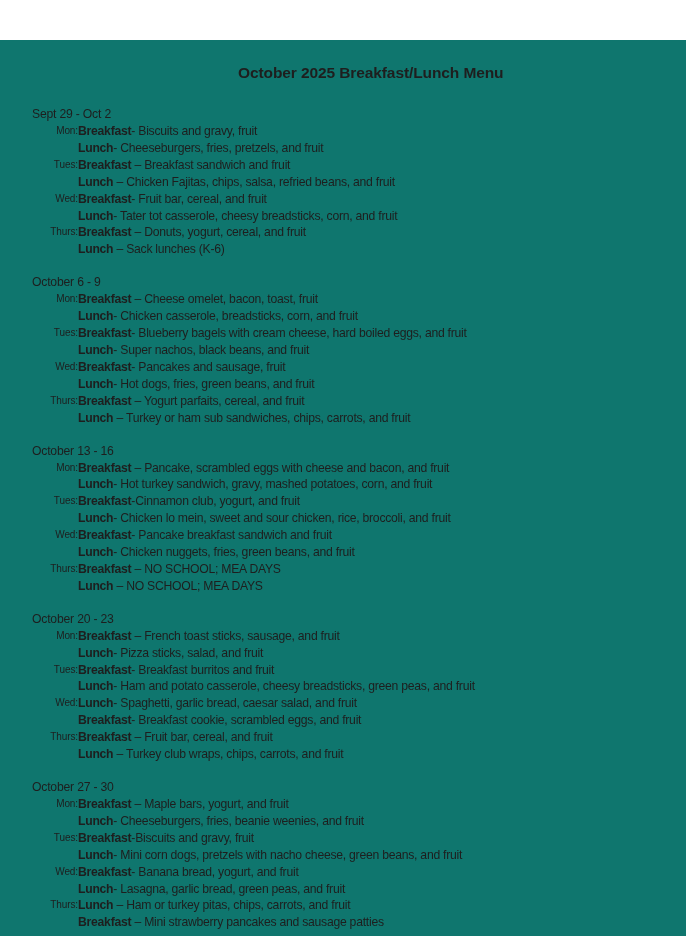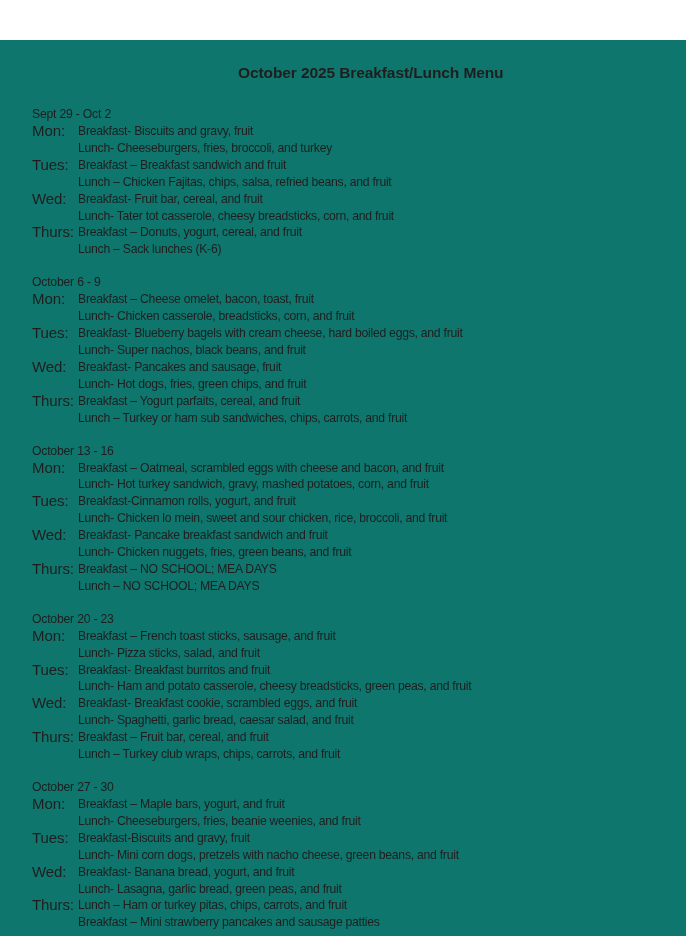--- a/index.html
+++ b/index.html
@@ -10,43 +10,43 @@
   }
   .page { position: absolute; left: 0; top: 0; width: 686px; height: 936px; background: #0f766e; margin-top: 40px; }
   .title {
     position: absolute; top: 24px; left: 0; width: 686px; text-align: center;
     font-weight: bold; font-size: 15.5px; letter-spacing: -0.1px; margin-left: 62px; width: 624px; text-align: left; padding-left: 176px; box-sizing: border-box;
   }
   .weeks { position: absolute; left: 32px; top: 66px; width: 640px; }
   .week { margin-bottom: 16px; }
   .week-header { font-weight: normal; font-size: 12.2px; height: 17px; line-height: 17px; letter-spacing: -0.2px; }
   .day { display: flex; }
-  .day-label { width: 46px; flex: none; font-size: 15px; line-height: 16.9px; letter-spacing: -0.1px; }
+  .day-label { width: 46px; flex: none; font-size: 10px; line-height: 16.9px; letter-spacing: -0.1px; text-align: right; }
   .meals { flex: 1; }
   .meal { font-size: 12.2px; line-height: 16.9px; white-space: nowrap; letter-spacing: -0.25px; }
-  .meal-label { font-weight: normal; }
+  .meal-label { font-weight: bold; }
   .meal-text.emph { font-weight: normal; }
 </style>
 </head>
 <body>
 
 <div class="page">
   <div class="title">October 2025 Breakfast/Lunch Menu</div>
   <div class="weeks" id="weeks">
       <div class="week">
     <div class="week-header">Sept 29 - Oct 2</div>
     <div class="days">
           <div class="day">
     <div class="day-label">Mon:</div>
     <div class="meals">
       <div class="meal">
         <span class="meal-label">Breakfast</span><span class="meal-sep">- </span><span class="meal-text">Biscuits and gravy, fruit</span>
       </div>
       <div class="meal">
-        <span class="meal-label">Lunch</span><span class="meal-sep">- </span><span class="meal-text">Cheeseburgers, fries, broccoli, and turkey</span>
+        <span class="meal-label">Lunch</span><span class="meal-sep">- </span><span class="meal-text">Cheeseburgers, fries, pretzels, and fruit</span>
       </div>
     </div>
   </div>
           <div class="day">
     <div class="day-label">Tues:</div>
     <div class="meals">
       <div class="meal">
         <span class="meal-label">Breakfast</span><span class="meal-sep"> – </span><span class="meal-text">Breakfast sandwich and fruit</span>
       </div>
       <div class="meal">
@@ -103,21 +103,21 @@
       </div>
     </div>
   </div>
           <div class="day">
     <div class="day-label">Wed:</div>
     <div class="meals">
       <div class="meal">
         <span class="meal-label">Breakfast</span><span class="meal-sep">- </span><span class="meal-text">Pancakes and sausage, fruit</span>
       </div>
       <div class="meal">
-        <span class="meal-label">Lunch</span><span class="meal-sep">- </span><span class="meal-text">Hot dogs, fries, green chips, and fruit</span>
+        <span class="meal-label">Lunch</span><span class="meal-sep">- </span><span class="meal-text">Hot dogs, fries, green beans, and fruit</span>
       </div>
     </div>
   </div>
           <div class="day">
     <div class="day-label">Thurs:</div>
     <div class="meals">
       <div class="meal">
         <span class="meal-label">Breakfast</span><span class="meal-sep"> – </span><span class="meal-text">Yogurt parfaits, cereal, and fruit</span>
       </div>
       <div class="meal">
@@ -127,32 +127,32 @@
   </div>
         </div>
   </div>
       <div class="week">
     <div class="week-header">October 13 - 16</div>
     <div class="days">
           <div class="day">
     <div class="day-label">Mon:</div>
     <div class="meals">
       <div class="meal">
-        <span class="meal-label">Breakfast</span><span class="meal-sep"> – </span><span class="meal-text">Oatmeal, scrambled eggs with cheese and bacon, and fruit</span>
+        <span class="meal-label">Breakfast</span><span class="meal-sep"> – </span><span class="meal-text">Pancake, scrambled eggs with cheese and bacon, and fruit</span>
       </div>
       <div class="meal">
         <span class="meal-label">Lunch</span><span class="meal-sep">- </span><span class="meal-text">Hot turkey sandwich, gravy, mashed potatoes, corn, and fruit</span>
       </div>
     </div>
   </div>
           <div class="day">
     <div class="day-label">Tues:</div>
     <div class="meals">
       <div class="meal">
-        <span class="meal-label">Breakfast</span><span class="meal-sep">-</span><span class="meal-text">Cinnamon rolls, yogurt, and fruit</span>
+        <span class="meal-label">Breakfast</span><span class="meal-sep">-</span><span class="meal-text">Cinnamon club, yogurt, and fruit</span>
       </div>
       <div class="meal">
         <span class="meal-label">Lunch</span><span class="meal-sep">- </span><span class="meal-text">Chicken lo mein, sweet and sour chicken, rice, broccoli, and fruit</span>
       </div>
     </div>
   </div>
           <div class="day">
     <div class="day-label">Wed:</div>
     <div class="meals">
       <div class="meal">
@@ -198,24 +198,24 @@
       </div>
       <div class="meal">
         <span class="meal-label">Lunch</span><span class="meal-sep">- </span><span class="meal-text">Ham and potato casserole, cheesy breadsticks, green peas, and fruit</span>
       </div>
     </div>
   </div>
           <div class="day">
     <div class="day-label">Wed:</div>
     <div class="meals">
       <div class="meal">
+        <span class="meal-label">Lunch</span><span class="meal-sep">- </span><span class="meal-text">Spaghetti, garlic bread, caesar salad, and fruit</span>
+      </div>
+      <div class="meal">
         <span class="meal-label">Breakfast</span><span class="meal-sep">- </span><span class="meal-text">Breakfast cookie, scrambled eggs, and fruit</span>
-      </div>
-      <div class="meal">
-        <span class="meal-label">Lunch</span><span class="meal-sep">- </span><span class="meal-text">Spaghetti, garlic bread, caesar salad, and fruit</span>
       </div>
     </div>
   </div>
           <div class="day">
     <div class="day-label">Thurs:</div>
     <div class="meals">
       <div class="meal">
         <span class="meal-label">Breakfast</span><span class="meal-sep"> – </span><span class="meal-text">Fruit bar, cereal, and fruit</span>
       </div>
       <div class="meal">

